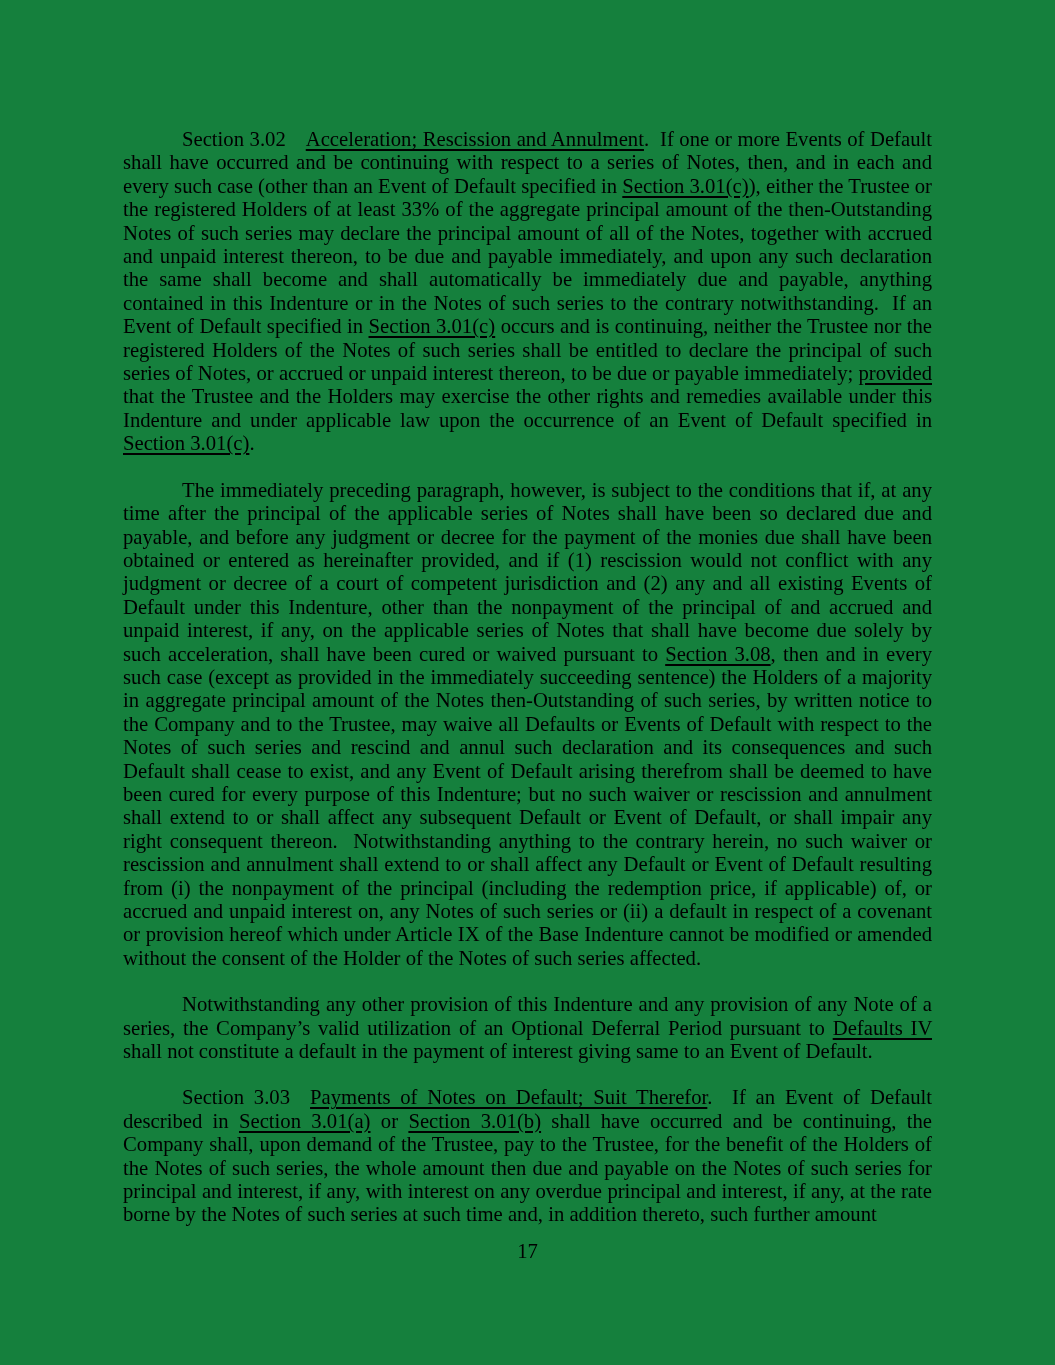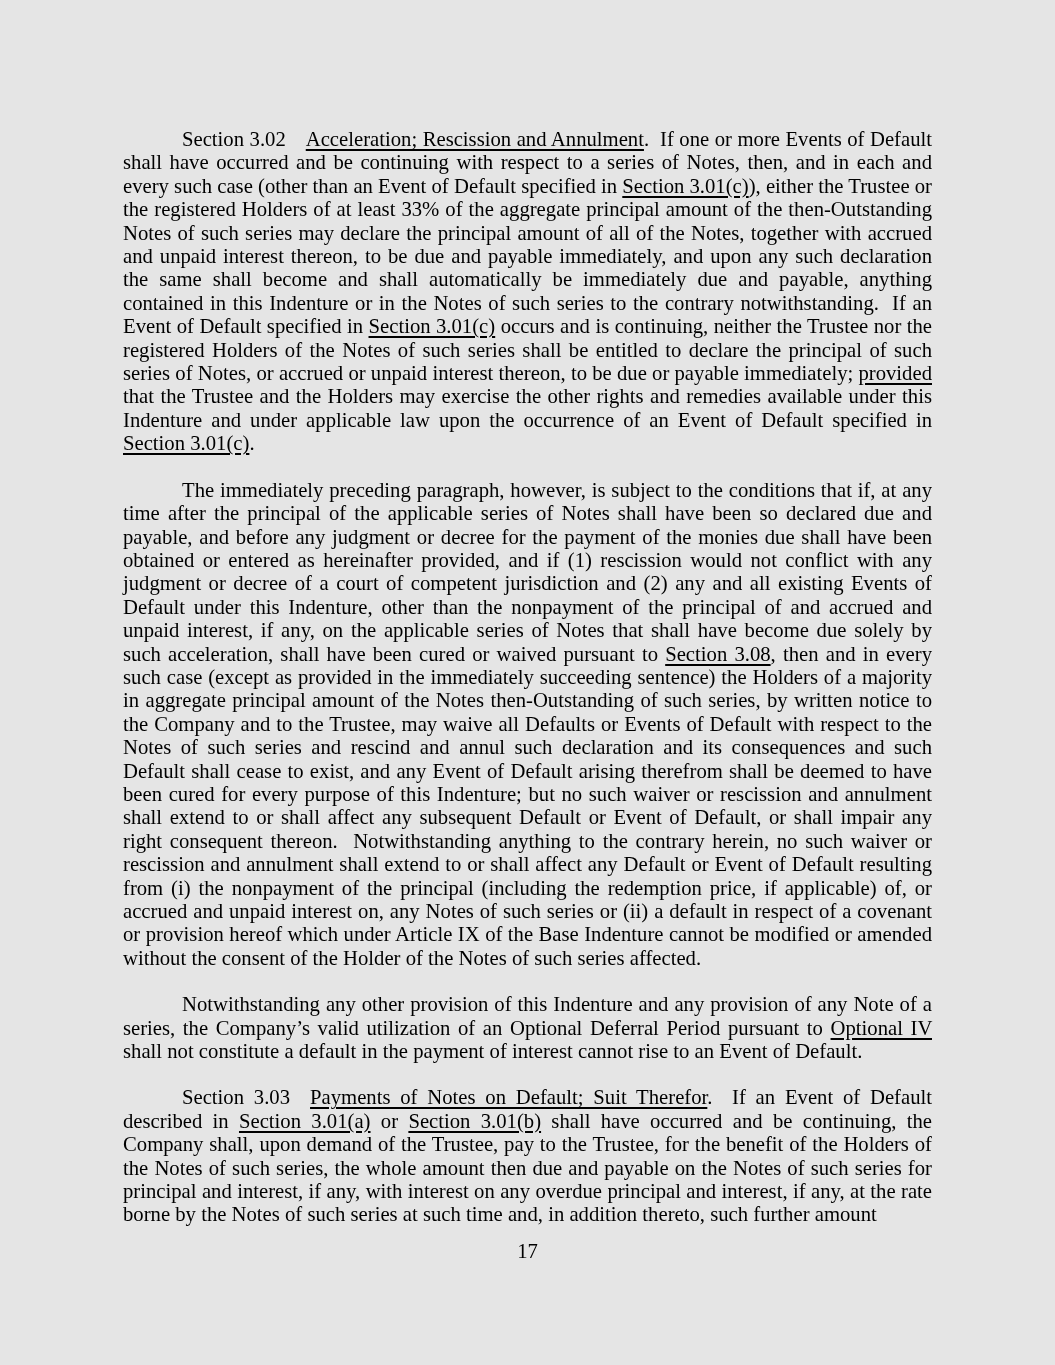--- a/index.html
+++ b/index.html
@@ -4,21 +4,21 @@
 <style>
   html, body {
     margin: 0;
     padding: 0;
     background: #ffffff;
   }
   .page {
     position: relative;
     width: 1055px;
     height: 1365px;
-    background: #e5e5e5;
+    background: #15803d;
     color: #000000;
     font-family: "Liberation Serif", "DejaVu Serif", serif;
     font-size: 20.7px;
     line-height: 23.4px;
     box-sizing: border-box;
     padding: 128px 123px 0 123px;
     overflow: hidden;
   }
   .para {
     margin: 0 0 23px 0;
@@ -45,17 +45,17 @@
     color: #000000;
   }
 </style>
 </head>
 <body>
 
 <div class="page">
   <div>
     <p class="para"><span class="">Section 3.02</span><span class="tab"></span><span class="u">Acceleration; Rescission and Annulment</span><span class="">.&nbsp; If one or more Events of Default shall have occurred and be continuing with respect to a series of Notes, then, and in each and every such case (other than an Event of Default specified in </span><span class="u">Section 3.01(c)</span><span class="">), either the Trustee or the registered Holders of at least 33% of the aggregate principal amount of the then-Outstanding Notes of such series may declare the principal amount of all of the Notes, together with accrued and unpaid interest thereon, to be due and payable immediately, and upon any such declaration the same shall become and shall automatically be immediately due and payable, anything contained in this Indenture or in the Notes of such series to the contrary notwithstanding.&nbsp; If an Event of Default specified in </span><span class="u">Section 3.01(c)</span><span class=""> occurs and is continuing, neither the Trustee nor the registered Holders of the Notes of such series shall be entitled to declare the principal of such series of Notes, or accrued or unpaid interest thereon, to be due or payable immediately; </span><span class="u">provided</span><span class=""> that the Trustee and the Holders may exercise the other rights and remedies available under this Indenture and under applicable law upon the occurrence of an Event of Default specified in </span><span class="u">Section 3.01(c)</span><span class="">.</span></p>
     <p class="para"><span class="">The immediately preceding paragraph, however, is subject to the conditions that if, at any time after the principal of the applicable series of Notes shall have been so declared due and payable, and before any judgment or decree for the payment of the monies due shall have been obtained or entered as hereinafter provided, and if (1) rescission would not conflict with any judgment or decree of a court of competent jurisdiction and (2) any and all existing Events of Default under this Indenture, other than the nonpayment of the principal of and accrued and unpaid interest, if any, on the applicable series of Notes that shall have become due solely by such acceleration, shall have been cured or waived pursuant to </span><span class="u">Section 3.08</span><span class="">, then and in every such case (except as provided in the immediately succeeding sentence) the Holders of a majority in aggregate principal amount of the Notes then-Outstanding of such series, by written notice to the Company and to the Trustee, may waive all Defaults or Events of Default with respect to the Notes of such series and rescind and annul such declaration and its consequences and such Default shall cease to exist, and any Event of Default arising therefrom shall be deemed to have been cured for every purpose of this Indenture; but no such waiver or rescission and annulment shall extend to or shall affect any subsequent Default or Event of Default, or shall impair any right consequent thereon.&nbsp; Notwithstanding anything to the contrary herein, no such waiver or rescission and annulment shall extend to or shall affect any Default or Event of Default resulting from (i) the nonpayment of the principal (including the redemption price, if applicable) of, or accrued and unpaid interest on, any Notes of such series or (ii) a default in respect of a covenant or provision hereof which under Article IX of the Base Indenture cannot be modified or amended without the consent of the Holder of the Notes of such series affected.</span></p>
-    <p class="para"><span class="">Notwithstanding any other provision of this Indenture and any provision of any Note of a series, the Company’s valid utilization of an Optional Deferral Period pursuant to </span><span class="u">Optional IV</span><span class=""> shall not constitute a default in the payment of interest cannot rise to an Event of Default.</span></p>
+    <p class="para"><span class="">Notwithstanding any other provision of this Indenture and any provision of any Note of a series, the Company’s valid utilization of an Optional Deferral Period pursuant to </span><span class="u">Defaults IV</span><span class=""> shall not constitute a default in the payment of interest giving same to an Event of Default.</span></p>
     <p class="para"><span class="">Section 3.03</span><span class="tab"></span><span class="u">Payments of Notes on Default; Suit Therefor</span><span class="">.&nbsp; If an Event of Default described in </span><span class="u">Section 3.01(a)</span><span class=""> or </span><span class="u">Section 3.01(b)</span><span class=""> shall have occurred and be continuing, the Company shall, upon demand of the Trustee, pay to the Trustee, for the benefit of the Holders of the Notes of such series, the whole amount then due and payable on the Notes of such series for principal and interest, if any, with interest on any overdue principal and interest, if any, at the rate borne by the Notes of such series at such time and, in addition thereto, such further amount</span></p>
   </div>
   <div class="page-number">17</div>
 </div>
 
 </body></html>

